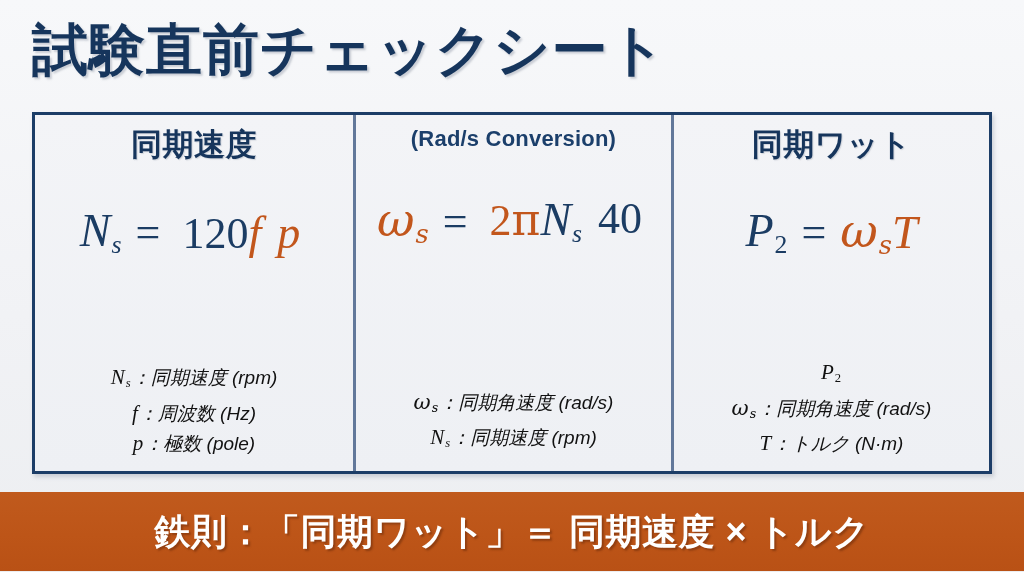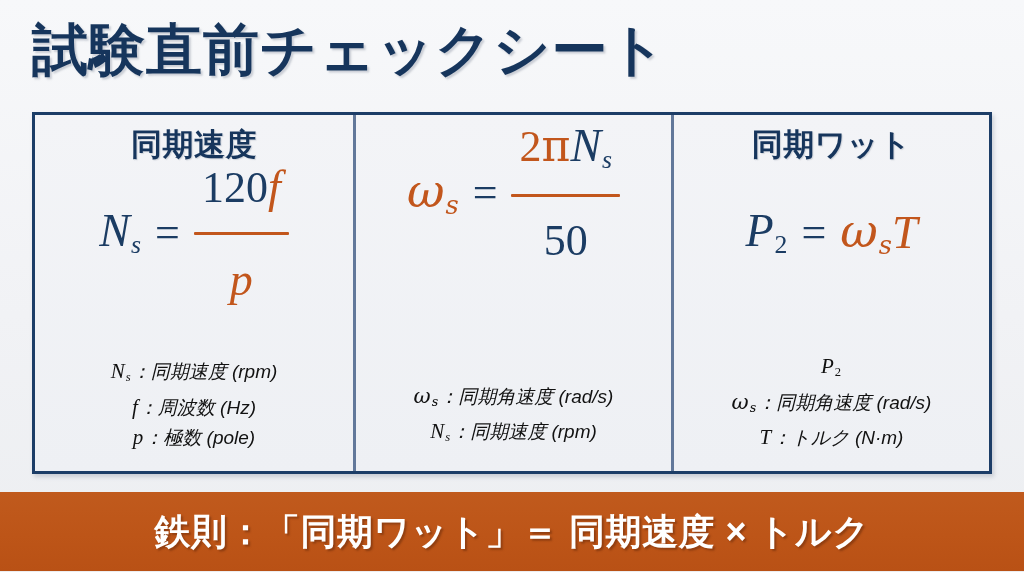--- a/index.html
+++ b/index.html
@@ -47,21 +47,21 @@
     box-sizing: border-box;
     border: 3px solid #1c3d67;
     background: #f1f3f6;
     display: flex;
     box-shadow: 2px 3px 4px rgba(120,130,145,0.30);
   }
   .panel {
     flex: 1 1 33.3333%;
     box-sizing: border-box;
     position: relative;
-    padding: 10px 8px 6px 8px;
+    padding: 10px 8px 0 8px;
     display: flex;
     flex-direction: column;
     align-items: center;
     background: linear-gradient(180deg,#f3f4f7 0%, #eef0f4 100%);
   }
   .panel + .panel {
     border-left: 3px solid #5d7siblings;
     border-left: 3px solid #5f7species;
   }
   .panel.divided {
@@ -128,25 +128,22 @@
   .eqsign {
     font-family: "Liberation Serif", "DejaVu Serif", serif;
     font-size: 44px;
     color: #1b3c63;
     margin: 0 14px;
     line-height: 1;
     font-style: normal;
   }
   .frac {
     display: inline-flex;
-    flex-direction: column;
-    align-items: center;
     justify-content: center;
     vertical-align: middle;
-    gap: 20px;
   }
   .frac .top,
   .frac .bot {
     padding: 2px 8px;
     white-space: nowrap;
     line-height: 1.05;
   }
   .frac .bar {
     width: 100%;
     height: 3px;
@@ -255,33 +252,34 @@
           <span class="legend-text">：周波数 (Hz)</span>
         </div>
         <div class="legend-row">
           <span class="legend-sym">p</span>
           <span class="legend-text">：極数 (pole)</span>
         </div>
       </div>
     </div>
 
     <div class="panel divided">
+      <div class="panel-subheading">(Rad/s Conversion)</div>
 
       <div class="formula">
         <span class="lhs">
           <span class="greek orange">ω<span class="sub">s</span></span>
         </span>
         <span class="eqsign">=</span>
         <span class="frac">
           <span class="top">
             <span class="num orange">2</span><span class="num orange pi">π</span><span class="var navy">N<span class="sub">s</span></span>
           </span>
           <span class="bar"></span>
           <span class="bot">
-            <span class="num navy">50</span>
+            <span class="num navy">40</span>
           </span>
         </span>
       </div>
 
       <div class="legend">
         <div class="legend-row">
           <span class="legend-sym greeksym">ω<span class="sub">s</span></span>
           <span class="legend-text">：同期角速度 (rad/s)</span>
         </div>
         <div class="legend-row">

